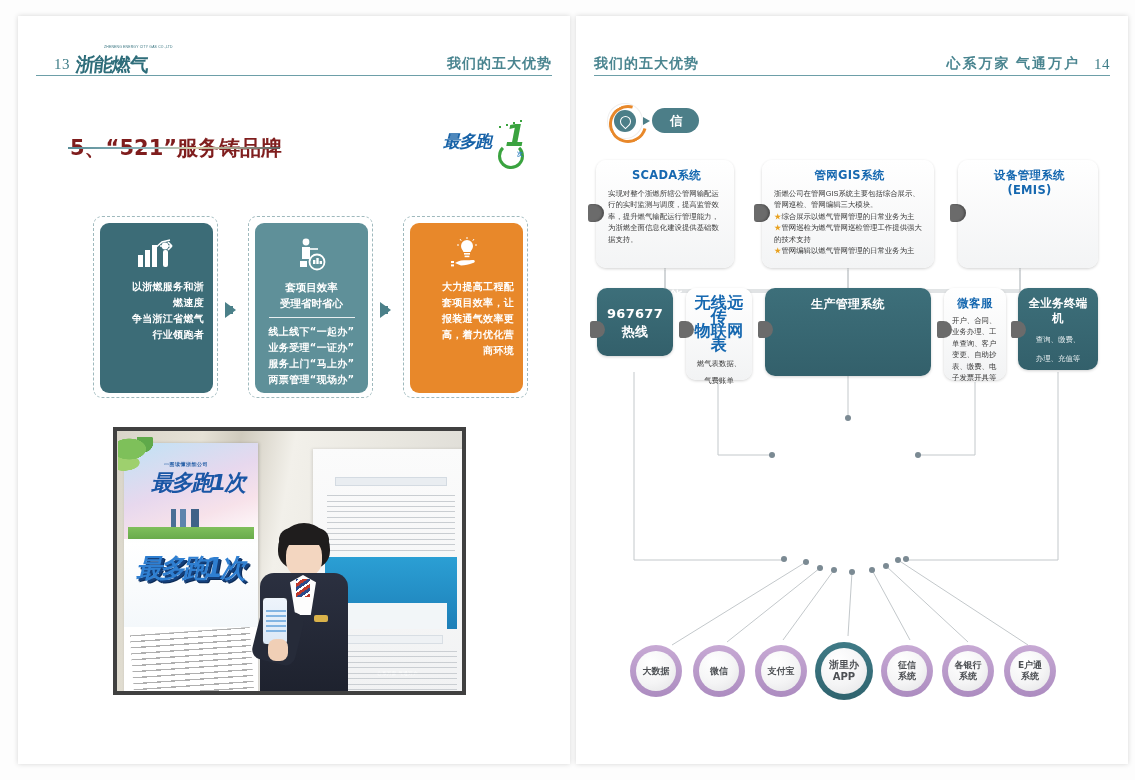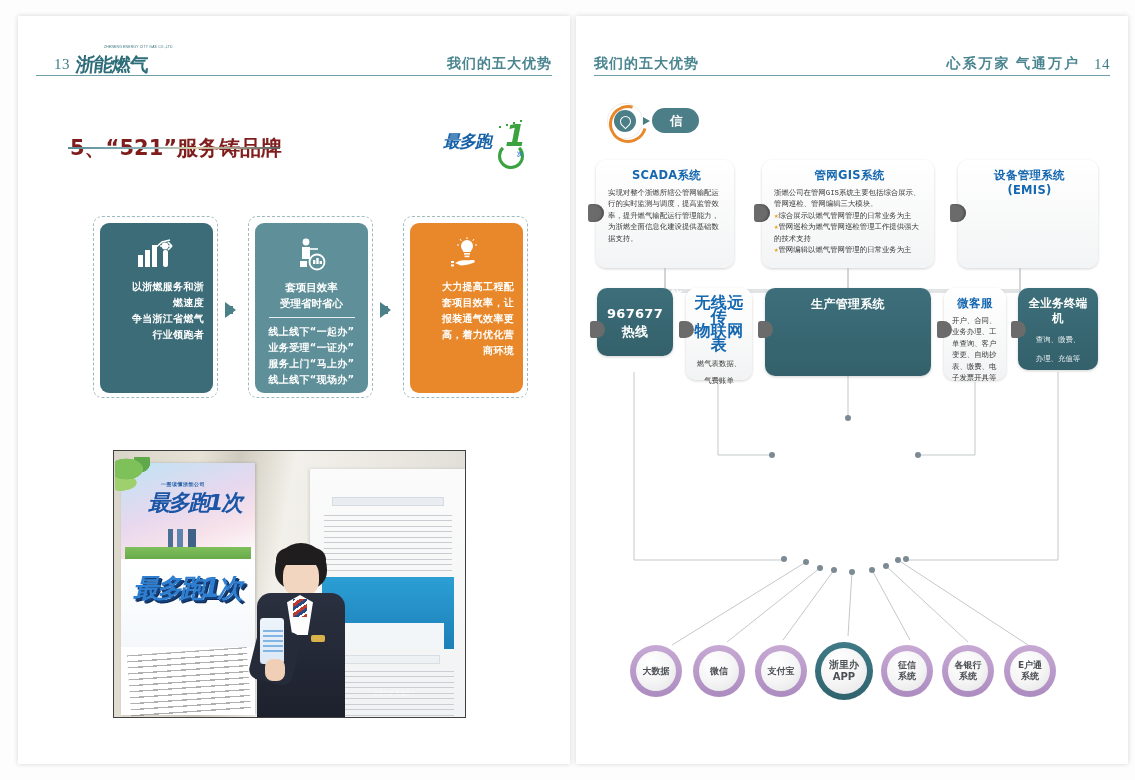--- a/index.html
+++ b/index.html
@@ -136,22 +136,22 @@
     border-left: 11px solid #4b8089;
   }
   .arrow::before {
     content:""; position:absolute; left:-11px; top:-4px; width: 8px; height: 8px; background:#4b8089;
   }
   .arrow-1 { left: 132px; }
   .arrow-2 { left: 287px; }
 
   
   .photo {
-    position: absolute; left: 113px; top: 450px; width: 353px; height: 268px;
-    background: #e8e9ea; overflow: hidden; border: 1px solid #404040;
+    position: absolute; left: 113px; top: 427px; width: 353px; height: 268px;
+    background: #e8e9ea; overflow: hidden; border: 4px solid #404040;
   }
   .ph-wallL { position:absolute; left:0; top:0; width:100%; height:100%;
     background: linear-gradient(100deg,#d9d5c9 0%,#e6e2d6 22%,#cfcabd 32%,#f2f0ea 46%,#e9e7e0 70%,#dcdad4 100%); }
   .ph-banner {
     position: absolute; left: 7px; top: 12px; width: 134px; height: 252px;
     background: linear-gradient(180deg,#cfe9f7 0%,#e8f2ec 16%,#ffffff 40%,#ffffff 100%);
     box-shadow: 1px 0 3px rgba(0,0,0,.18);
   }
   .ph-banner .bn-sky {
     position:absolute; left:0; top:0; width:100%; height:96px;
@@ -258,21 +258,21 @@
 
   
   .tcard {
     position: absolute; top: 160px; height: 108px;
     background: linear-gradient(180deg,#ffffff 0%,#f3f4f5 100%);
     border-radius: 10px; box-shadow: 0 1px 3px rgba(0,0,0,.18);
     padding: 8px 9px 6px 12px;
   }
   .tcard .t { text-align:center; font-family:"DejaVu Sans",sans-serif; font-size: 11.5px; font-weight: bold;
               color:#1668b0; margin-bottom: 5px; letter-spacing:.3px; }
-  .tcard .d { font-family:Liberation Mono, monospace; font-size: 7.4px; line-height: 11.4px; color:#3a3a3a; }
+  .tcard .d { font-family:Liberation Sans, sans-serif; font-size: 7.4px; line-height: 11.4px; color:#3a3a3a; }
   .tcard .d .star { color:#e8a11f; }
   .knob {
     position:absolute; left:-8px; top:44px; width:16px; height:18px;
     background:#6b6b6b; border-radius: 3px 9px 9px 3px;
     box-shadow: inset -2px 0 2px rgba(0,0,0,.25);
   }
   .tc1 { left: 596px; width: 138px; }
   .tc2 { left: 762px; width: 172px; }
   .tc3 { left: 958px; width: 140px; }
 
@@ -405,21 +405,21 @@
               <rect x="24.3" y="21" width="2.4" height="6" fill="#fff"></rect>
               <rect x="27.6" y="24" width="2.4" height="3" fill="#fff"></rect>
             </svg>
           </div>
           <div class="head">套项目效率</div>
           <div class="head">受理省时省心</div>
           <div class="divider"></div>
           <div class="body">线上线下“一起办”</div>
           <div class="body">业务受理“一证办”</div>
           <div class="body">服务上门“马上办”</div>
-          <div class="body">线上线下“现场办”</div>
+          <div class="body">两票管理“现场办”</div>
         </div>
       </div>
 
       <div class="arrow arrow-2"></div>
 
       <div class="sbox-wrap sbox-w3">
         <div class="sbox sbox3">
           <div class="ico">
             <svg width="40" height="34" viewBox="0 0 40 34" style="margin:0 auto;display:block">
               <path d="M20 3 a6 6 0 0 1 6 6 c0 3-2 4-2.5 6 h-7 C16 13 14 12 14 9 a6 6 0 0 1 6-6z" fill="#fff"></path>

